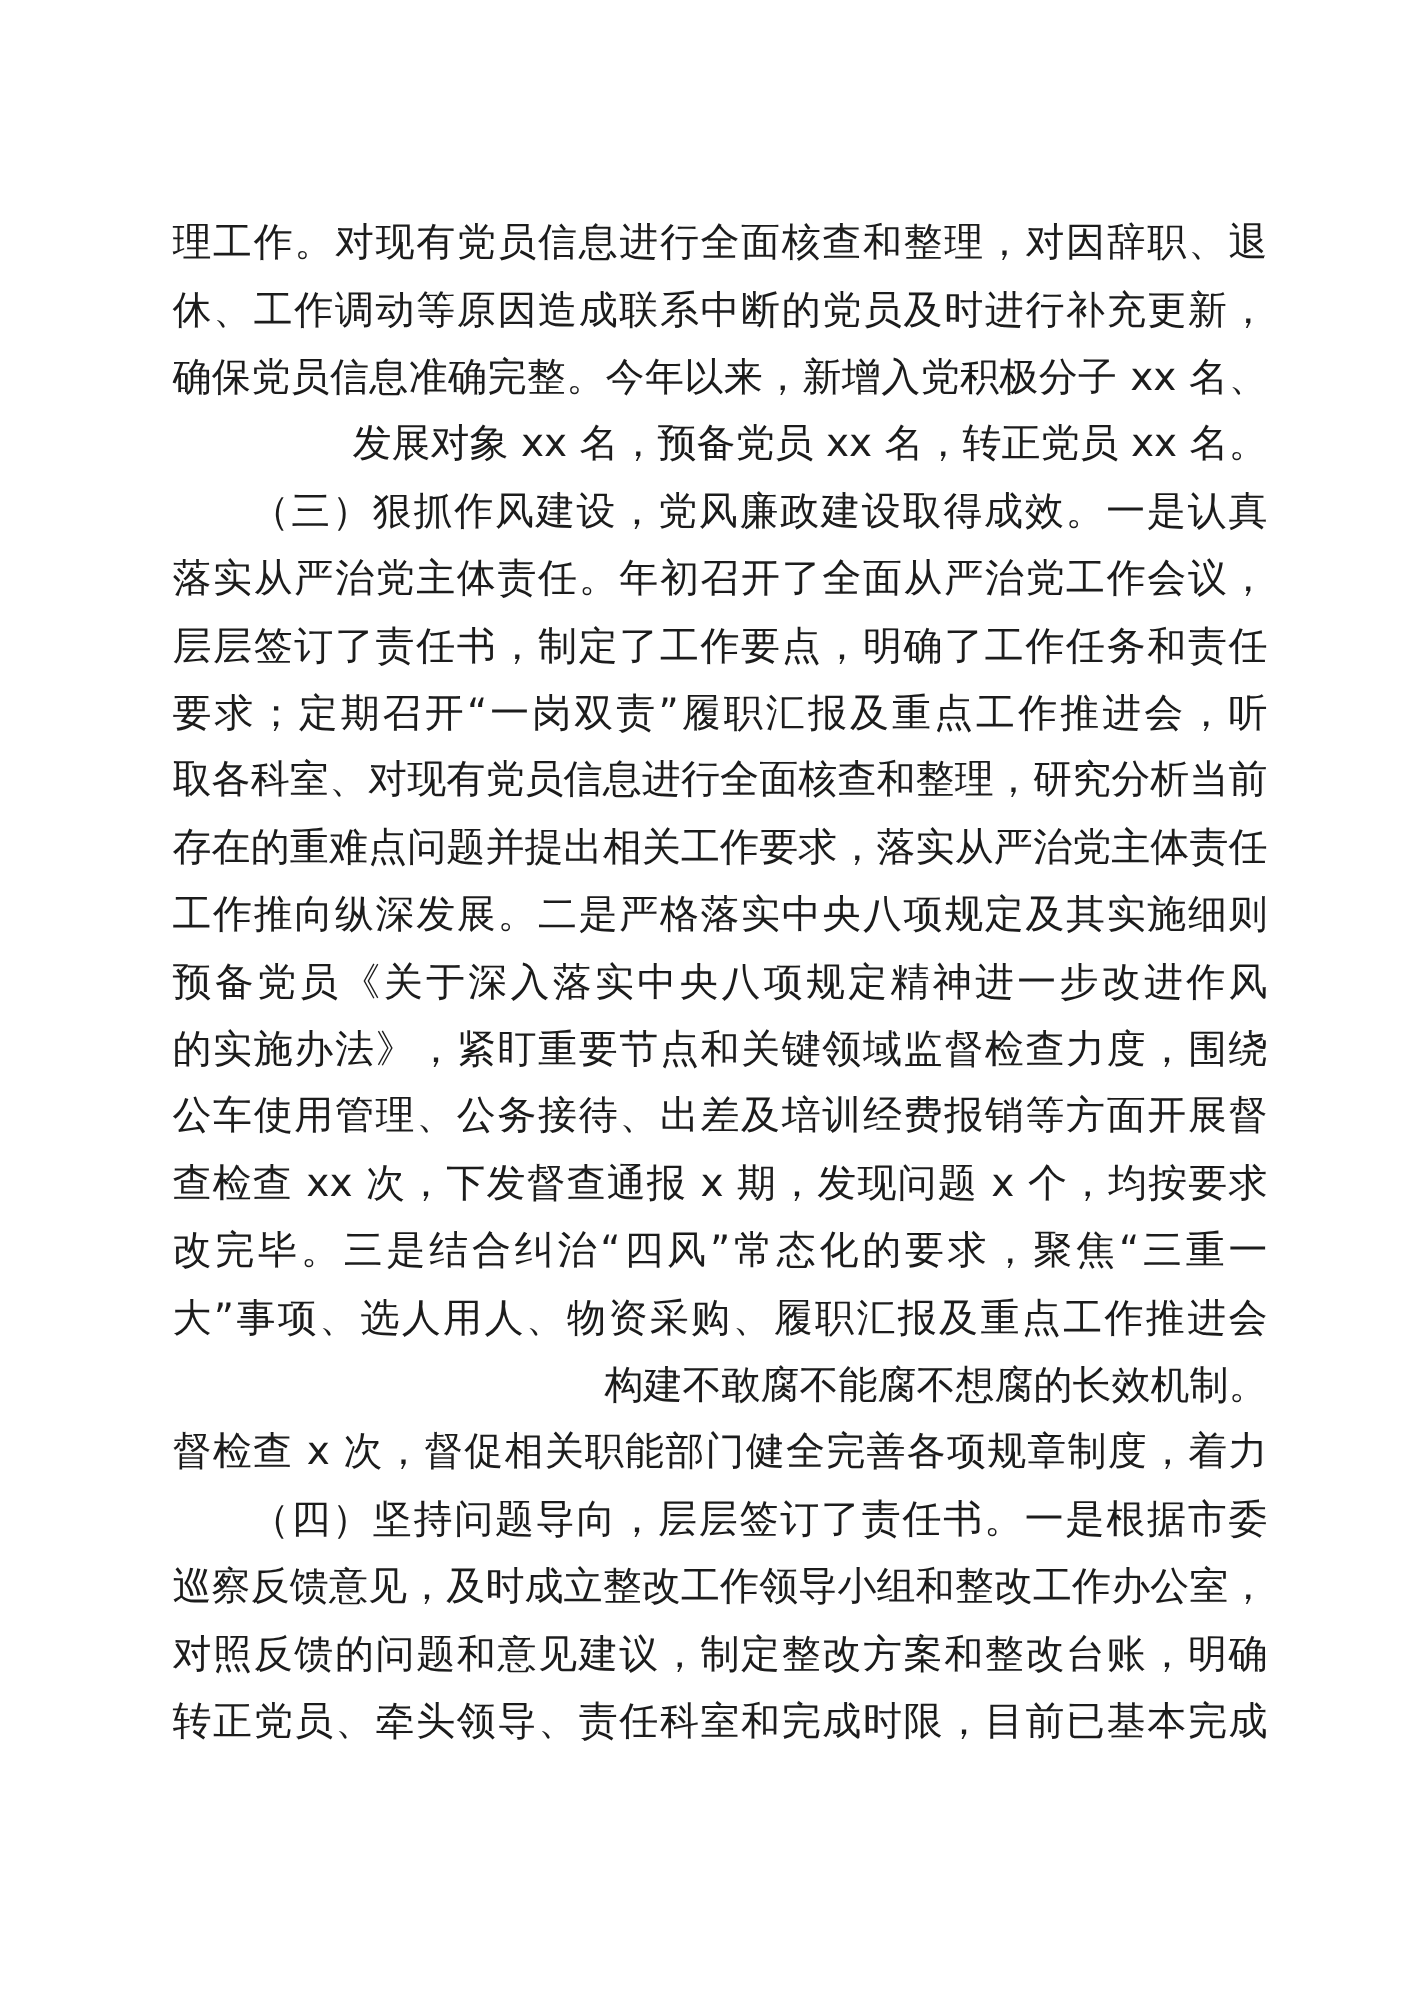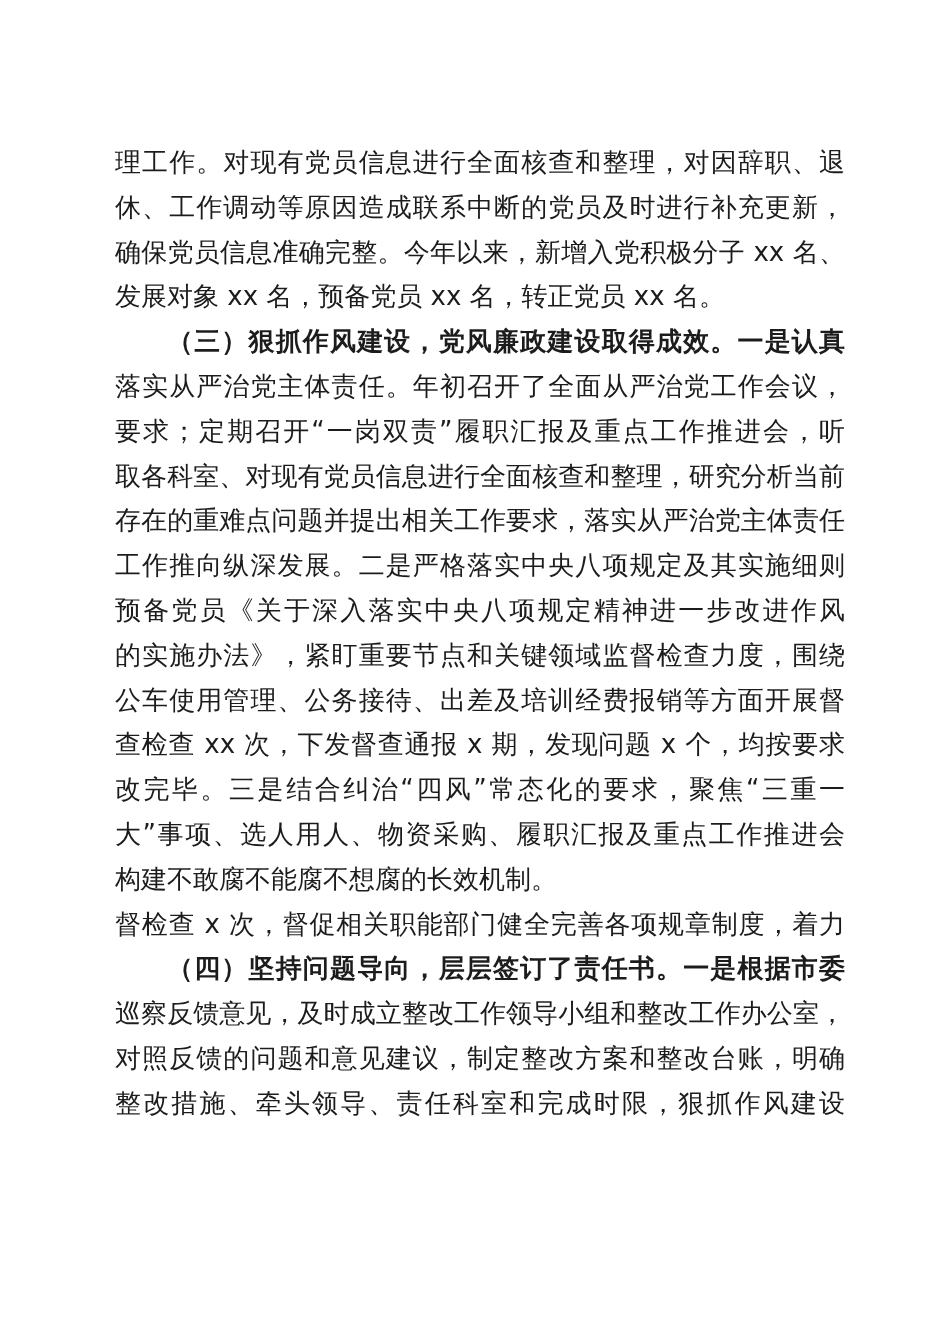--- a/index.html
+++ b/index.html
@@ -34,56 +34,56 @@
     line-height: 44.8px;
     overflow: hidden;
     text-align: justify;
     text-align-last: justify;
     text-justify: inter-character;
     white-space: normal;
     letter-spacing: 0;
   }
   
   .line.short {
-    text-align: left;
+    text-align: right;
     text-align-last: auto;
   }
   
   .line.indent {
     text-indent: 52px;
-    font-weight: bold;
   }
 </style>
 </head>
 <body>
 
 <div class="page">
   <div class="doc-body">
       <div class="paragraph">
         <div class="line">理工作。对现有党员信息进行全面核查和整理，对因辞职、退</div>
         <div class="line">休、工作调动等原因造成联系中断的党员及时进行补充更新，</div>
         <div class="line">确保党员信息准确完整。今年以来，新增入党积极分子 xx 名、</div>
         <div class="line short">发展对象 xx 名，预备党员 xx 名，转正党员 xx 名。</div>
       </div>
       <div class="paragraph">
         <div class="line indent">（三）狠抓作风建设，党风廉政建设取得成效。一是认真</div>
         <div class="line">落实从严治党主体责任。年初召开了全面从严治党工作会议，</div>
+        <div class="line">层层签订了责任书，制定了工作要点，明确了工作任务和责任</div>
         <div class="line">要求；定期召开“一岗双责”履职汇报及重点工作推进会，听</div>
         <div class="line">取各科室、对现有党员信息进行全面核查和整理，研究分析当前</div>
         <div class="line">存在的重难点问题并提出相关工作要求，落实从严治党主体责任</div>
         <div class="line">工作推向纵深发展。二是严格落实中央八项规定及其实施细则</div>
         <div class="line">预备党员《关于深入落实中央八项规定精神进一步改进作风</div>
         <div class="line">的实施办法》，紧盯重要节点和关键领域监督检查力度，围绕</div>
         <div class="line">公车使用管理、公务接待、出差及培训经费报销等方面开展督</div>
         <div class="line">查检查 xx 次，下发督查通报 x 期，发现问题 x 个，均按要求整</div>
         <div class="line">改完毕。三是结合纠治“四风”常态化的要求，聚焦“三重一</div>
         <div class="line">大”事项、选人用人、物资采购、履职汇报及重点工作推进会</div>
         <div class="line short">构建不敢腐不能腐不想腐的长效机制。</div>
         <div class="line">督检查 x 次，督促相关职能部门健全完善各项规章制度，着力</div>
       </div>
       <div class="paragraph">
         <div class="line indent">（四）坚持问题导向，层层签订了责任书。一是根据市委</div>
         <div class="line">巡察反馈意见，及时成立整改工作领导小组和整改工作办公室，</div>
         <div class="line">对照反馈的问题和意见建议，制定整改方案和整改台账，明确</div>
-        <div class="line">整改措施、牵头领导、责任科室和完成时限，狠抓作风建设</div>
+        <div class="line">转正党员、牵头领导、责任科室和完成时限，目前已基本完成</div>
       </div>
     </div>
 </div>
 
 </body></html>

